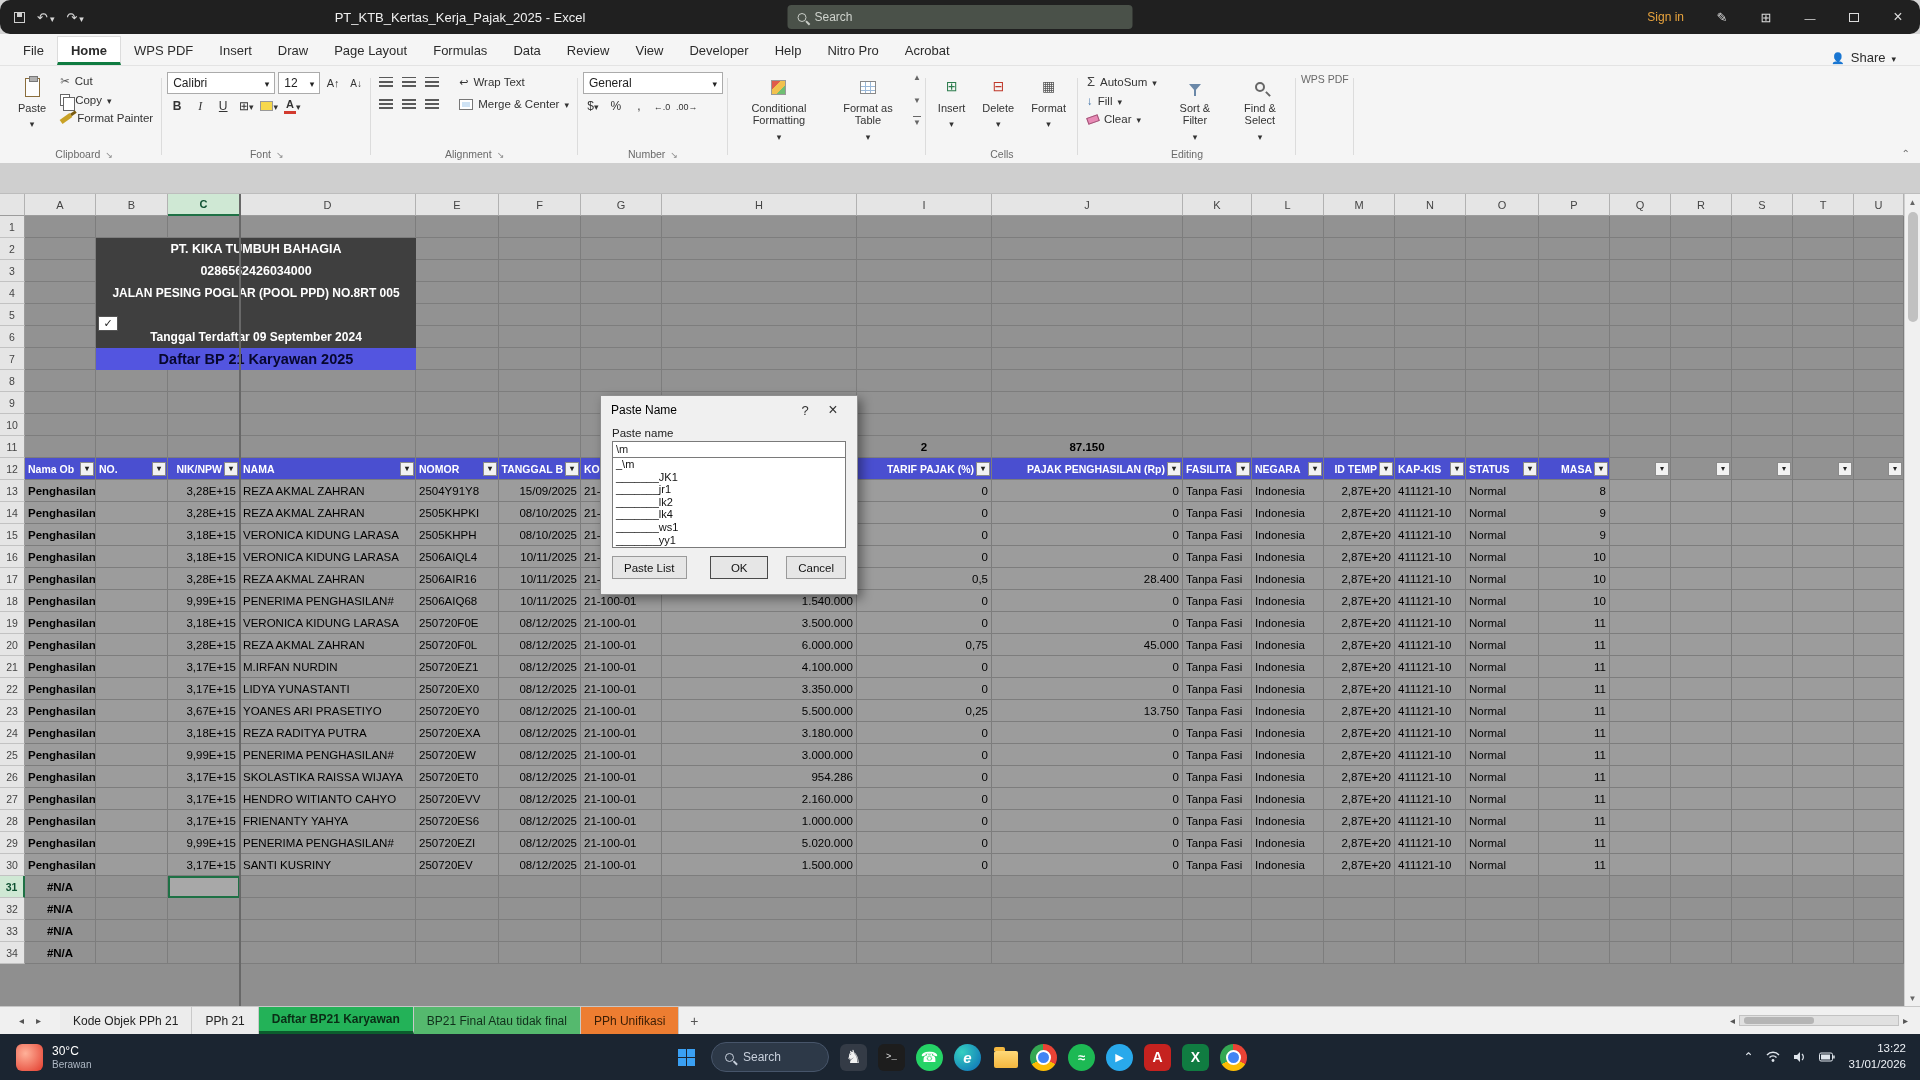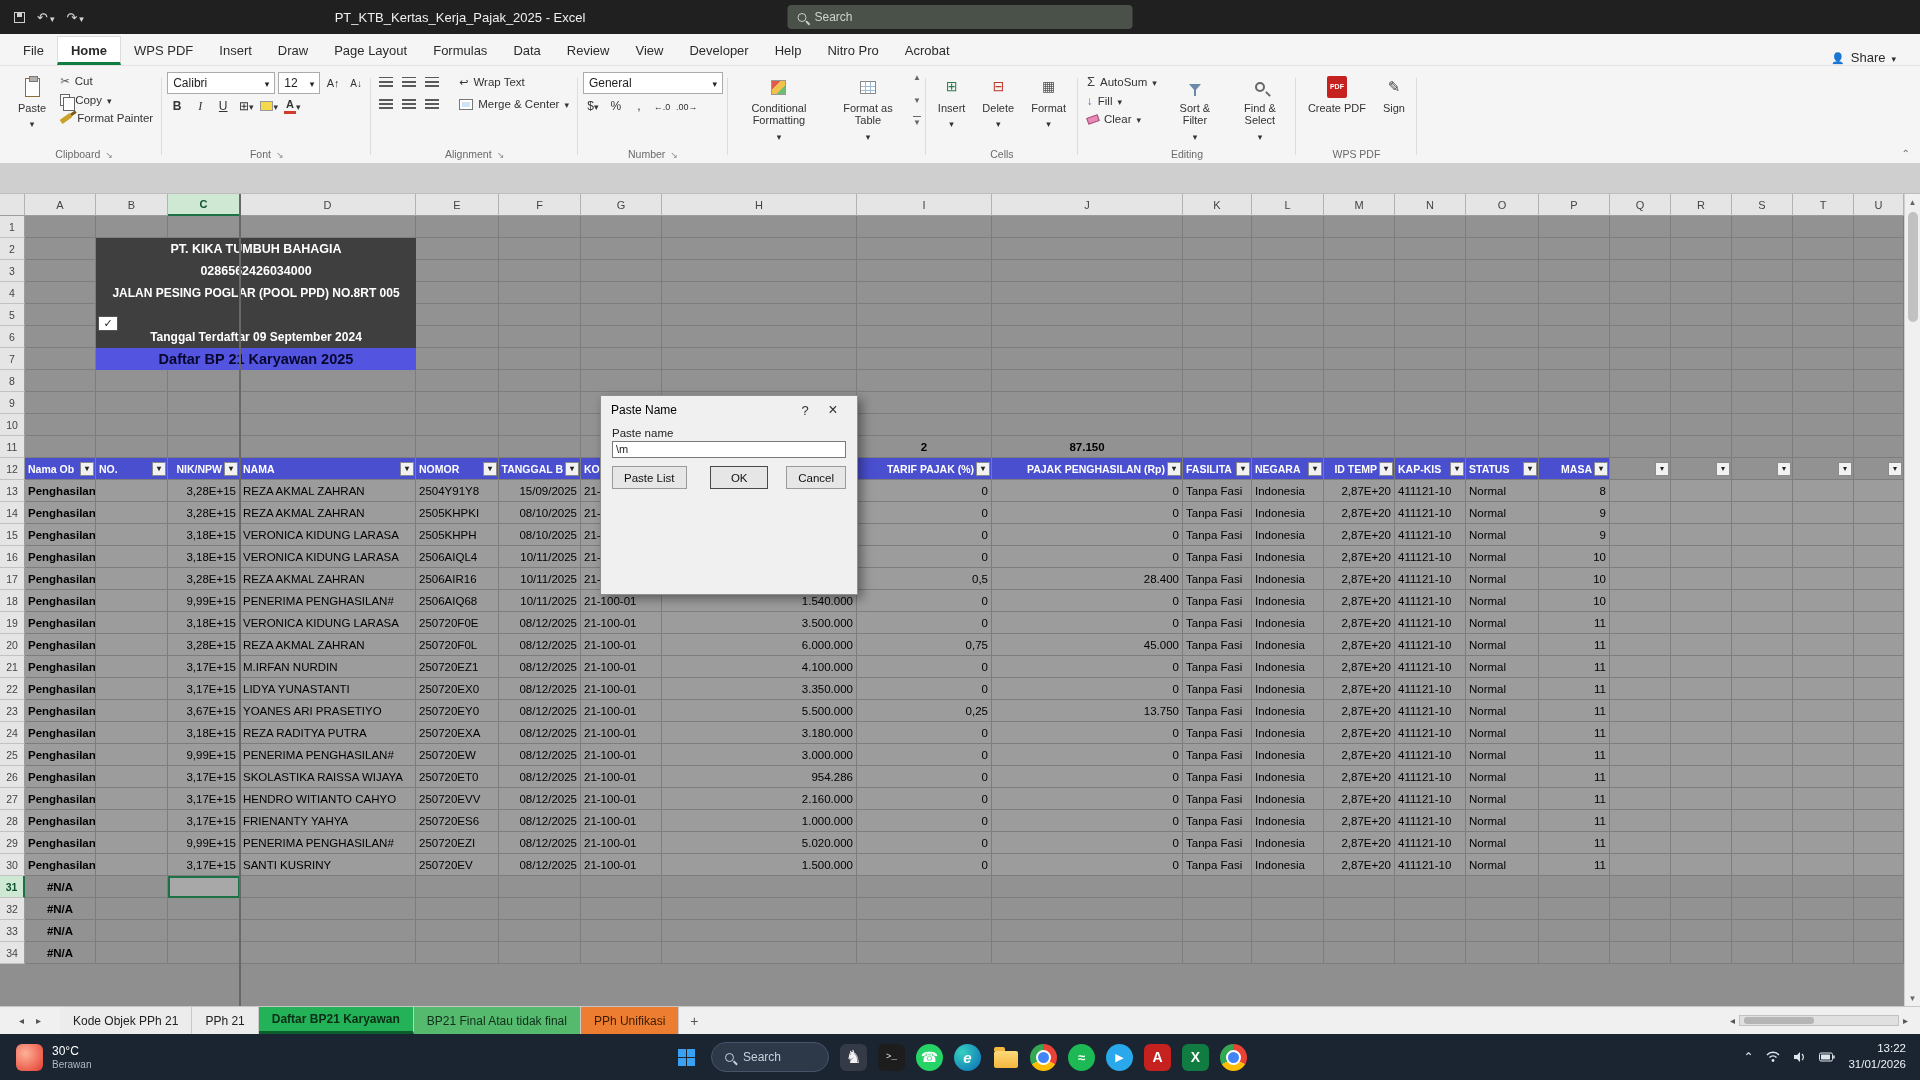--- a/index.html
+++ b/index.html
@@ -1,21 +1,21 @@
 <!DOCTYPE html>
 <html><head>
 <meta charset="utf-8">
 <style>
   * { margin:0; padding:0; box-sizing:border-box; }
   html,body { width:1920px; height:1080px; overflow:hidden; }
   body { font-family:"Liberation Sans", sans-serif; font-size:12px; color:#222; background:#d4d4d4; }
   .screen { width:1920px; height:1080px; position:relative; display:flex; flex-direction:column; overflow:hidden; background:#d4d4d4; }
 
   
-  .titlebar { flex:0 0 34px; background:#202020; color:#e6e6e6; display:flex; align-items:center; position:relative; }
+  .titlebar { flex:0 0 34px; background:#202020; color:#e6e6e6; display:flex; align-items:center; position:relative;border-radius:10px; }
   .qat { display:flex; align-items:center; gap:12px; padding-left:14px; z-index:2; }
   .qat .qbtn { display:flex; align-items:center; gap:2px; font-size:13px; color:#d8d8d8; }
   .ic-floppy { width:11px; height:11px; border:1px solid #cfcfcf; position:relative; display:inline-block; }
   .ic-floppy::after { content:""; position:absolute; left:2px; top:0; width:5px; height:4px; background:#cfcfcf; }
   .g-undo::before{content:"↶";} .g-redo::before{content:"↷";} .g-caret::before{content:"▾"; font-size:9px;}
   .tb-title { position:absolute; left:460px; transform:translateX(-50%); font-size:13px; white-space:nowrap; color:#f0f0f0; }
   .tb-search { position:absolute; left:50%; transform:translateX(-50%); width:345px; height:24px; background:#4a5149; border-radius:4px; display:flex; align-items:center; gap:8px; padding:0 10px; color:#cfd3cd; font-size:12px; }
   .ic-mag { width:9px; height:9px; border:1.5px solid #c9cdc7; border-radius:50%; position:relative; display:inline-block; flex:0 0 auto;}
   .ic-mag::after { content:""; position:absolute; width:5px; height:1.5px; background:#c9cdc7; transform:rotate(45deg); left:7px; top:8px; }
   .tb-right { margin-left:auto; display:flex; align-items:center; height:100%; z-index:2; }
@@ -207,20 +207,38 @@
       <span class="qbtn">
           <span class="g-redo"></span>
           <span class="g-caret"></span>
         </span>
     </div>
     <div class="tb-title">PT_KTB_Kertas_Kerja_Pajak_2025 - Excel</div>
     <div class="tb-search">
       <span class="ic-mag"></span>
       <span>Search</span>
     </div>
+    <div class="tb-right">
+      <span class="signin">Sign in</span>
+      <span class="tbbtn">
+          <span class="g-pencil"></span>
+        </span>
+      <span class="tbbtn">
+          <span class="g-appgrid"></span>
+        </span>
+      <span class="tbbtn">
+          <span class="g-min"></span>
+        </span>
+      <span class="tbbtn">
+          <span class="ic-restore"></span>
+        </span>
+      <span class="tbbtn">
+          <span class="g-close"></span>
+        </span>
+    </div>
   </div>
 
   <div class="ribbon-tabs">
     <div style="display:flex;align-items:flex-end;">
         <div class="rtab">File</div>
         <div class="rtab active">Home</div>
         <div class="rtab">WPS PDF</div>
         <div class="rtab">Insert</div>
         <div class="rtab">Draw</div>
         <div class="rtab">Page Layout</div>
@@ -478,34 +496,20 @@
             <span>Find &amp; Select</span>
             <span class="g-caret"></span>
           </div>
       </div>
       <div class="rgroup-label">
           <span>Editing</span>
         </div>
     </div>
 
     <div class="rgroup">
-      <div class="rgroup-body">
-        <div class="bigbtn">
-            <span class="bicon">
-              <span class="ic-pdf">PDF</span>
-            </span>
-            <span>Create PDF</span>
-          </div>
-        <div class="bigbtn">
-            <span class="bicon">
-              <span class="g-sign"></span>
-            </span>
-            <span>Sign</span>
-          </div>
-      </div>
       <div class="rgroup-label">
           <span>WPS PDF</span>
         </div>
     </div>
 
 
     <span class="ribbon-collapse">⌃</span>
   </div>
 
 
@@ -1387,20 +1391,29 @@
   <div class="dialog">
     <div class="dlg-title">
       <span class="dtxt">Paste Name</span>
       <span class="dlg-tbtn">?</span>
       <span class="dlg-tbtn">
           <span class="g-close"></span>
         </span>
     </div>
     <div class="dlg-label">Paste name</div>
     <div class="dlg-edit">\m</div>
+    <div class="dlg-list">
+        <div class="dlg-item">_\m</div>
+        <div class="dlg-item">_______JK1</div>
+        <div class="dlg-item">_______jr1</div>
+        <div class="dlg-item">_______lk2</div>
+        <div class="dlg-item">_______lk4</div>
+        <div class="dlg-item">_______ws1</div>
+        <div class="dlg-item">_______yy1</div>
+      </div>
     <div class="dlg-buttons">
       <span class="dlg-btn first">Paste List</span>
       <span class="dlg-btn default" style="min-width:58px;">OK</span>
       <span class="dlg-btn" style="min-width:58px;">Cancel</span>
     </div>
   </div>
 
   <div class="sheettabs">
     <div class="tabnav">
       <span class="g-left"></span>

